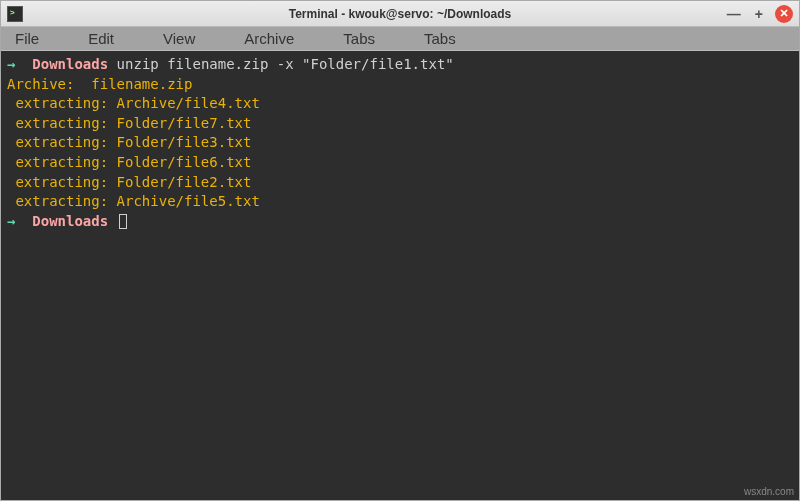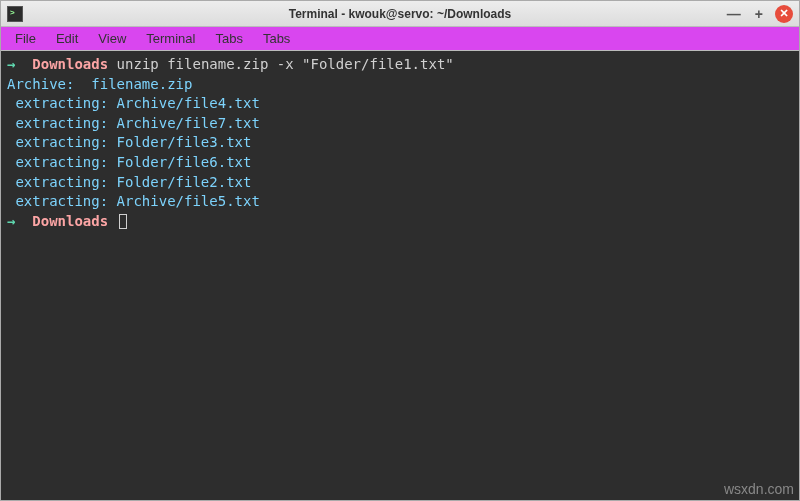--- a/index.html
+++ b/index.html
@@ -74,60 +74,61 @@
       color: #fff;
       display: flex;
       align-items: center;
       justify-content: center;
       font-size: 11px;
       font-weight: bold;
       cursor: pointer;
     }
     .menubar {
       height: 24px;
-      background: #d946ef;
+      background: #a3a3a3;
       border-bottom: 1px solid #bbb;
       display: flex;
       align-items: center;
       padding: 0 4px;
-      font-size: 13px;
+      font-size: 15px;
       color: #333;
+      gap: 29px;
     }
     .menu-item {
       padding: 2px 10px;
       cursor: pointer;
     }
     .terminal-area {
       flex: 1;
       background: #2d2d2d;
       color: #d0d0d0;
       font-family: "DejaVu Sans Mono", "Liberation Mono", Consolas, monospace;
       font-size: 14px;
       line-height: 1.4;
       padding: 4px 6px;
       white-space: pre;
       overflow: hidden;
     }
     .arrow { color: #5fd7af; font-weight: bold; }
     .cwd { color: #fca5a5; font-weight: bold; }
     .cmd { color: #d0d0d0; }
-    .out { color: #7dd3fc; }
+    .out { color: #eab308; }
     .cursor-block {
       display: inline-block;
       width: 8px;
       height: 15px;
       border: 1px solid #d0d0d0;
       vertical-align: text-bottom;
       margin-left: 2px;
     }
     .watermark {
       position: absolute;
       right: 6px;
       bottom: 4px;
-      font-size: 14px;
+      font-size: 10px;
       color: #888;
       font-family: sans-serif;
     }
   </style>
 </head>
 <body>
 
 <div class="window">
 
   <div class="titlebar">
@@ -137,29 +138,29 @@
       <span class="ctrl-min">—</span>
       <span class="ctrl-max">+</span>
       <span class="ctrl-close">✕</span>
     </div>
   </div>
 
   <div class="menubar">
     <span class="menu-item">File</span>
     <span class="menu-item">Edit</span>
     <span class="menu-item">View</span>
-    <span class="menu-item">Terminal</span>
+    <span class="menu-item">Archive</span>
     <span class="menu-item">Tabs</span>
     <span class="menu-item">Tabs</span>
   </div>
 
   <div class="terminal-area"><span class="arrow">→</span>  <span class="cwd">Downloads</span> <span class="cmd">unzip filename.zip -x "Folder/file1.txt"</span>
 <span class="out">Archive:  filename.zip</span>
 <span class="out"> extracting: Archive/file4.txt        </span>
-<span class="out"> extracting: Archive/file7.txt        </span>
+<span class="out"> extracting: Folder/file7.txt        </span>
 <span class="out"> extracting: Folder/file3.txt        </span>
 <span class="out"> extracting: Folder/file6.txt        </span>
 <span class="out"> extracting: Folder/file2.txt        </span>
 <span class="out"> extracting: Archive/file5.txt        </span>
 <span class="arrow">→</span>  <span class="cwd">Downloads</span> <span class="cursor-block"></span></div>
 
 </div>
 
 <div class="watermark">wsxdn.com</div>
 

